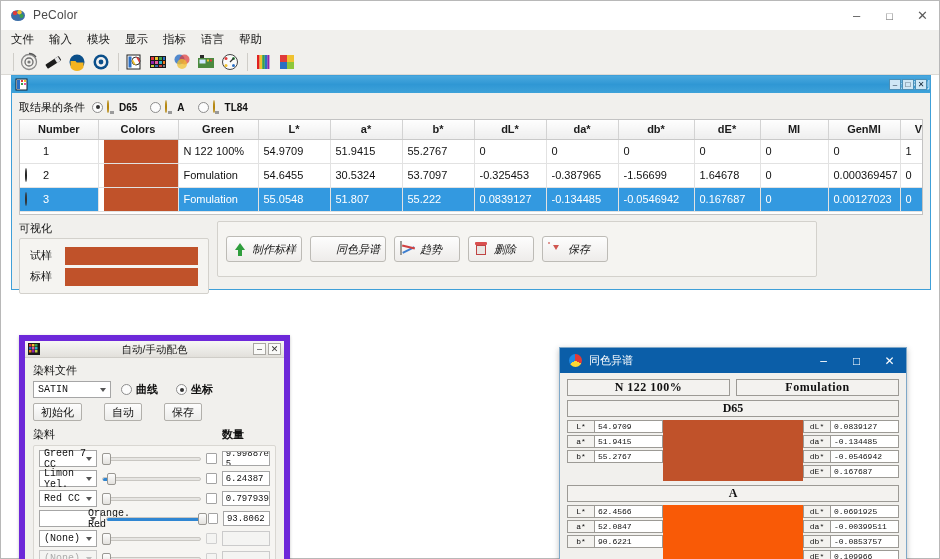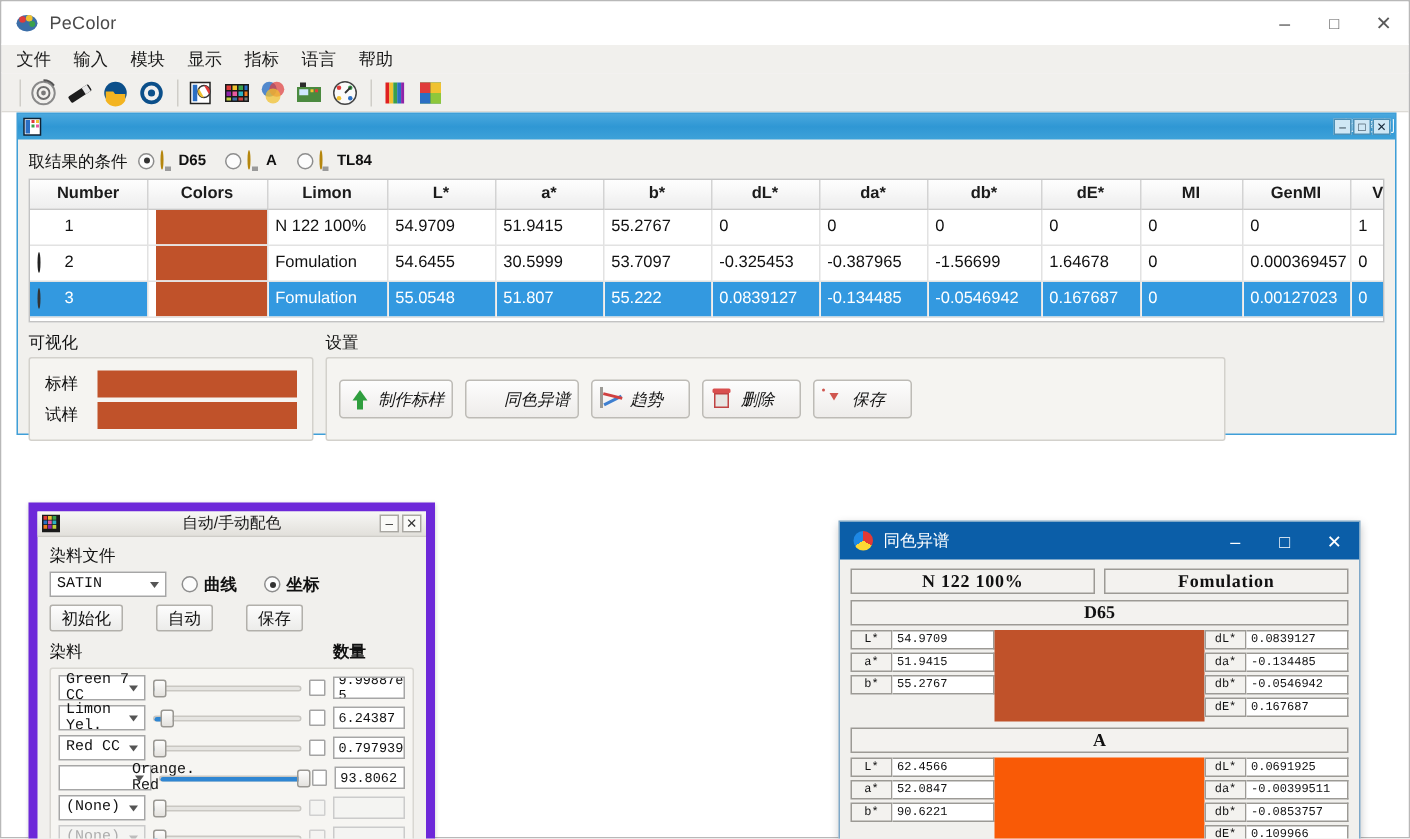--- a/index.html
+++ b/index.html
@@ -547,21 +547,21 @@
                 <col style="width:76px">
               <col style="width:66px">
                 <col style="width:68px">
                 <col style="width:72px">
                 <col style="width:65px">
             </colgroup>
             <thead>
               <tr>
                 <th>Number</th>
                 <th>Colors</th>
-                <th>Limon</th>
+                <th>Green</th>
                 <th>L*</th>
                 <th>a*</th>
                 <th>b*</th>
                 <th>dL*</th>
                 <th>da*</th>
                 <th>db*</th>
                 <th>dE*</th>
                 <th>MI</th>
                 <th>GenMI</th>
                 <th>Visible</th>
@@ -595,21 +595,21 @@
                   <div class="rownum">
                     <span class="r-ico"><span class="ico-globe"></span></span>
                     <span>2</span>
                   </div>
                 </td>
                 <td class="swatch-cell">
                   <div class="swatch" style="background:#c0522a"></div>
                 </td>
                 <td>Fomulation</td>
                 <td>54.6455</td>
-                <td>30.5999</td>
+                <td>30.5324</td>
                 <td>53.7097</td>
                 <td>-0.325453</td>
                 <td>-0.387965</td>
                 <td>-1.56699</td>
                 <td>1.64678</td>
                 <td>0</td>
                 <td>0.000369457</td>
                 <td>0</td>
               </tr>
               <tr class="sel">
@@ -638,34 +638,33 @@
           </table>
         </div>
       </div>
 
       <div class="qc-bottom">
         <div class="grp">
           <span class="grp-title">可视化</span>
           <div class="grp-box vis-box">
             <div class="vis-rows">
               <div class="vis-row">
+                <span>试样</span>
+                <span class="vis-bar" style="background:#c0522a"></span>
+              </div>
+              <div class="vis-row">
                 <span>标样</span>
                 <span class="vis-bar" style="background:#c0522a"></span>
               </div>
-              <div class="vis-row">
-                <span>试样</span>
-                <span class="vis-bar" style="background:#c0522a"></span>
-              </div>
             </div>
           </div>
         </div>
 
 
         <div class="grp">
-          <span class="grp-title">设置</span>
           <div class="grp-box set-box">
             <div class="act-btn">
               <span class="act-ico">
                   <i class="ico-uparrow"></i>
                   <i class="ico-uparrow-stem"></i>
                 </span>
               <span>制作标样</span>
             </div>
             <div class="act-btn">
               <span class="act-ico"><i class="ico-colorwheel"></i></span>

